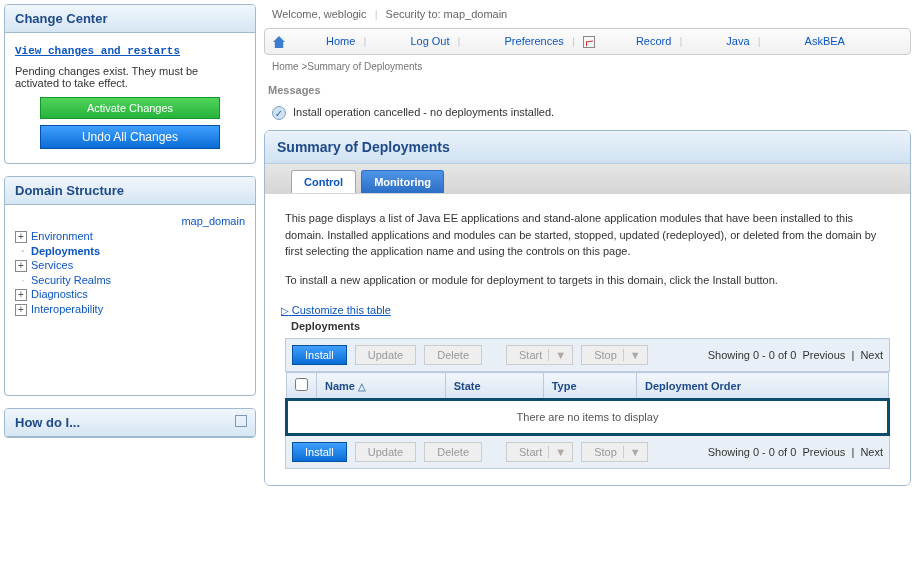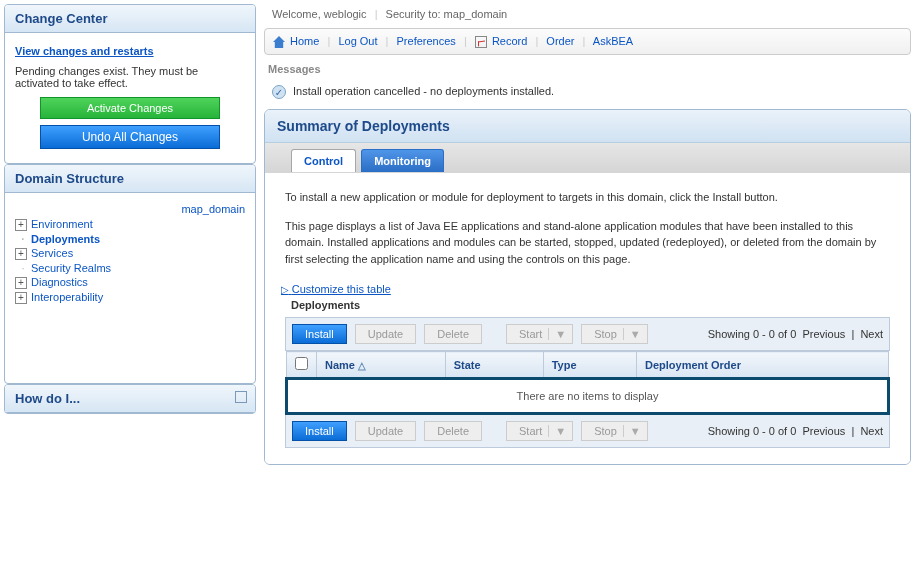--- a/index.html
+++ b/index.html
@@ -1,42 +1,42 @@
 <!DOCTYPE html>
 <html><head>
 <meta charset="utf-8">
 <style>
   * { box-sizing: border-box; margin: 0; padding: 0; }
   body { font-family: Verdana, Arial, sans-serif; font-size: 11px; color: #333; background: #fff; }
   .container { display: flex; gap: 8px; padding: 4px; }
-  .left-col { width: 252px; display: flex; flex-direction: column; }
+  .left-col { width: 252px; display: flex; flex-direction: column; gap: 12px; }
   .right-col { flex: 1; }
 
   .panel { border: 1px solid #a0b8d0; border-radius: 4px; background: #fff; overflow: hidden; }
   .panel-header { background: linear-gradient(#f0f6fb, #d6e6f4); padding: 6px 10px; border-bottom: 1px solid #a0b8d0; font-weight: bold; color: #1e4a8a; font-size: 13px; }
   .panel-body { padding: 8px 10px; font-size: 11px; }
-  .panel-link { color: #0b55c4; font-weight: bold; display: block; padding: 4px 0 8px 0; }
+  .panel-link { color: #0b55c4; font-weight: bold; display: block; padding: 4px 0 8px 0; font-family: Liberation Mono, monospace; }
   .panel-body p { margin-bottom: 8px; }
 
   .btn-green { display: block; width: 180px; margin: 6px auto; padding: 4px 0; color: #fff; background: linear-gradient(#4FD35B, #27B43A); border: 1px solid #129528; text-align: center; font-size: 11px; cursor: pointer; }
   .btn-blue-wide { display: block; width: 180px; margin: 6px auto; padding: 4px 0; color: #fff; background: linear-gradient(#3fa0ff, #0a6cd6); border: 1px solid #0551a8; text-align: center; font-size: 12px; cursor: pointer; }
 
   .tree-line { padding: 1px 0; color: #0b55c4; cursor: pointer; }
   .tree-root { color: #0b55c4; padding: 2px 0; text-align: right; }
   .tree-expand { display: inline-block; width: 12px; height: 12px; border: 1px solid #888; color: #555; text-align: center; line-height: 10px; font-size: 10px; margin-right: 4px; vertical-align: middle; background: #fff;}
   .tree-indent { display: inline-block; width: 16px; text-align: center; color: #bbb; }
   .tree-active { font-weight: bold; }
 
   .howdoi { position: relative; }
   .howdoi .maxicon { position: absolute; right: 8px; top: 6px; width: 12px; height: 12px; border: 1px solid #7a99b8; }
 
   .topbar-row1 { padding: 4px 8px; font-size: 11px; color: #666; }
   .sep { color: #ccc; margin: 0 5px; }
   .toolbar { border: 1px solid #ccc; border-radius: 4px; background: linear-gradient(#fcfcfc,#f0f0f0); margin: 4px 0; padding: 6px 8px; }
-  .toolbar a { color: #0b55c4; text-decoration: none; }
+  .toolbar a { color: #0b55c4; text-decoration: none; margin-left: 36px; }
   .icon-home { display:inline-block; width:12px;height:12px; background:#3b7ed0; margin-right:2px; vertical-align:middle; clip-path: polygon(50% 0, 100% 50%, 85% 50%, 85% 100%, 15% 100%, 15% 50%, 0 50%);}
   .icon-record { display:inline-block; width:12px;height:12px; border:1px solid #888; margin-right:2px; vertical-align:middle; position:relative;}
   .icon-record::after { content:""; position:absolute; left:2px; top:4px; width:6px; height:4px; border-top:1px solid #c33; border-left:1px solid #c33; transform: skewY(-8deg);}
   .breadcrumb { padding: 2px 8px 8px 8px; color: #777; font-size: 10px; }
   .messages-lbl { padding: 4px 4px; color: #888; font-weight: bold; font-size: 11px; }
   .message-line { padding: 6px 4px 10px 8px; }
   .checkicn { display:inline-block; width:14px; height:14px; border-radius:50%; background:#d0e2f1; border:1px solid #7aa4c8; color:#2e6aa8; font-size:10px; line-height:13px; text-align:center; vertical-align:middle; margin-right:4px;}
 
   .main-panel { border: 1px solid #a0b8d0; border-radius: 6px; overflow: hidden; }
   .main-title { background: linear-gradient(#eaf2fa,#d0e2f2); padding: 8px 12px; color: #1e4a8a; font-weight: bold; font-size: 14px; border-bottom:1px solid #b7cde0;}
@@ -111,42 +111,43 @@
       <span class="icon-home"></span>
       <a href="#">Home</a>
       <span class="sep">|</span>
       <a href="#">Log Out</a>
       <span class="sep">|</span>
       <a href="#">Preferences</a>
       <span class="sep">|</span>
       <span class="icon-record"></span>
       <a href="#">Record</a>
       <span class="sep">|</span>
-      <a href="#">Order</a>
+      <a href="#">Java</a>
       <span class="sep">|</span>
       <a href="#">AskBEA</a>
     </div>
 
+    <div class="breadcrumb">Home &gt;Summary of Deployments</div>
 
     <div class="messages-lbl">Messages</div>
     <div class="message-line">
       <span class="checkicn">✓</span>
       <span>Install operation cancelled - no deployments installed.</span>
     </div>
 
     <div class="main-panel">
       <div class="main-title">Summary of Deployments</div>
       <div class="tab-bar">
         <div class="tab tab-active">Control</div>
         <div class="tab tab-inactive">Monitoring</div>
       </div>
       <div class="tab-content">
         <div class="desc">
+          <p>This page displays a list of Java EE applications and stand-alone application modules that have been installed to this domain. Installed applications and modules can be started, stopped, updated (redeployed), or deleted from the domain by first selecting the application name and using the controls on this page.</p>
           <p>To install a new application or module for deployment to targets in this domain, click the Install button.</p>
-          <p>This page displays a list of Java EE applications and stand-alone application modules that have been installed to this domain. Installed applications and modules can be started, stopped, updated (redeployed), or deleted from the domain by first selecting the application name and using the controls on this page.</p>
         </div>
         <a href="#" class="customize"><span class="tri">▷</span> <span>Customize this table</span></a>
         <div class="tbl-label">Deployments</div>
 
         
         <div class="btnrow">
           <button class="btn-install">Install</button>
           <button class="btn-disabled">Update</button>
           <button class="btn-disabled">Delete</button>
           <span style="width:8px;"></span>

